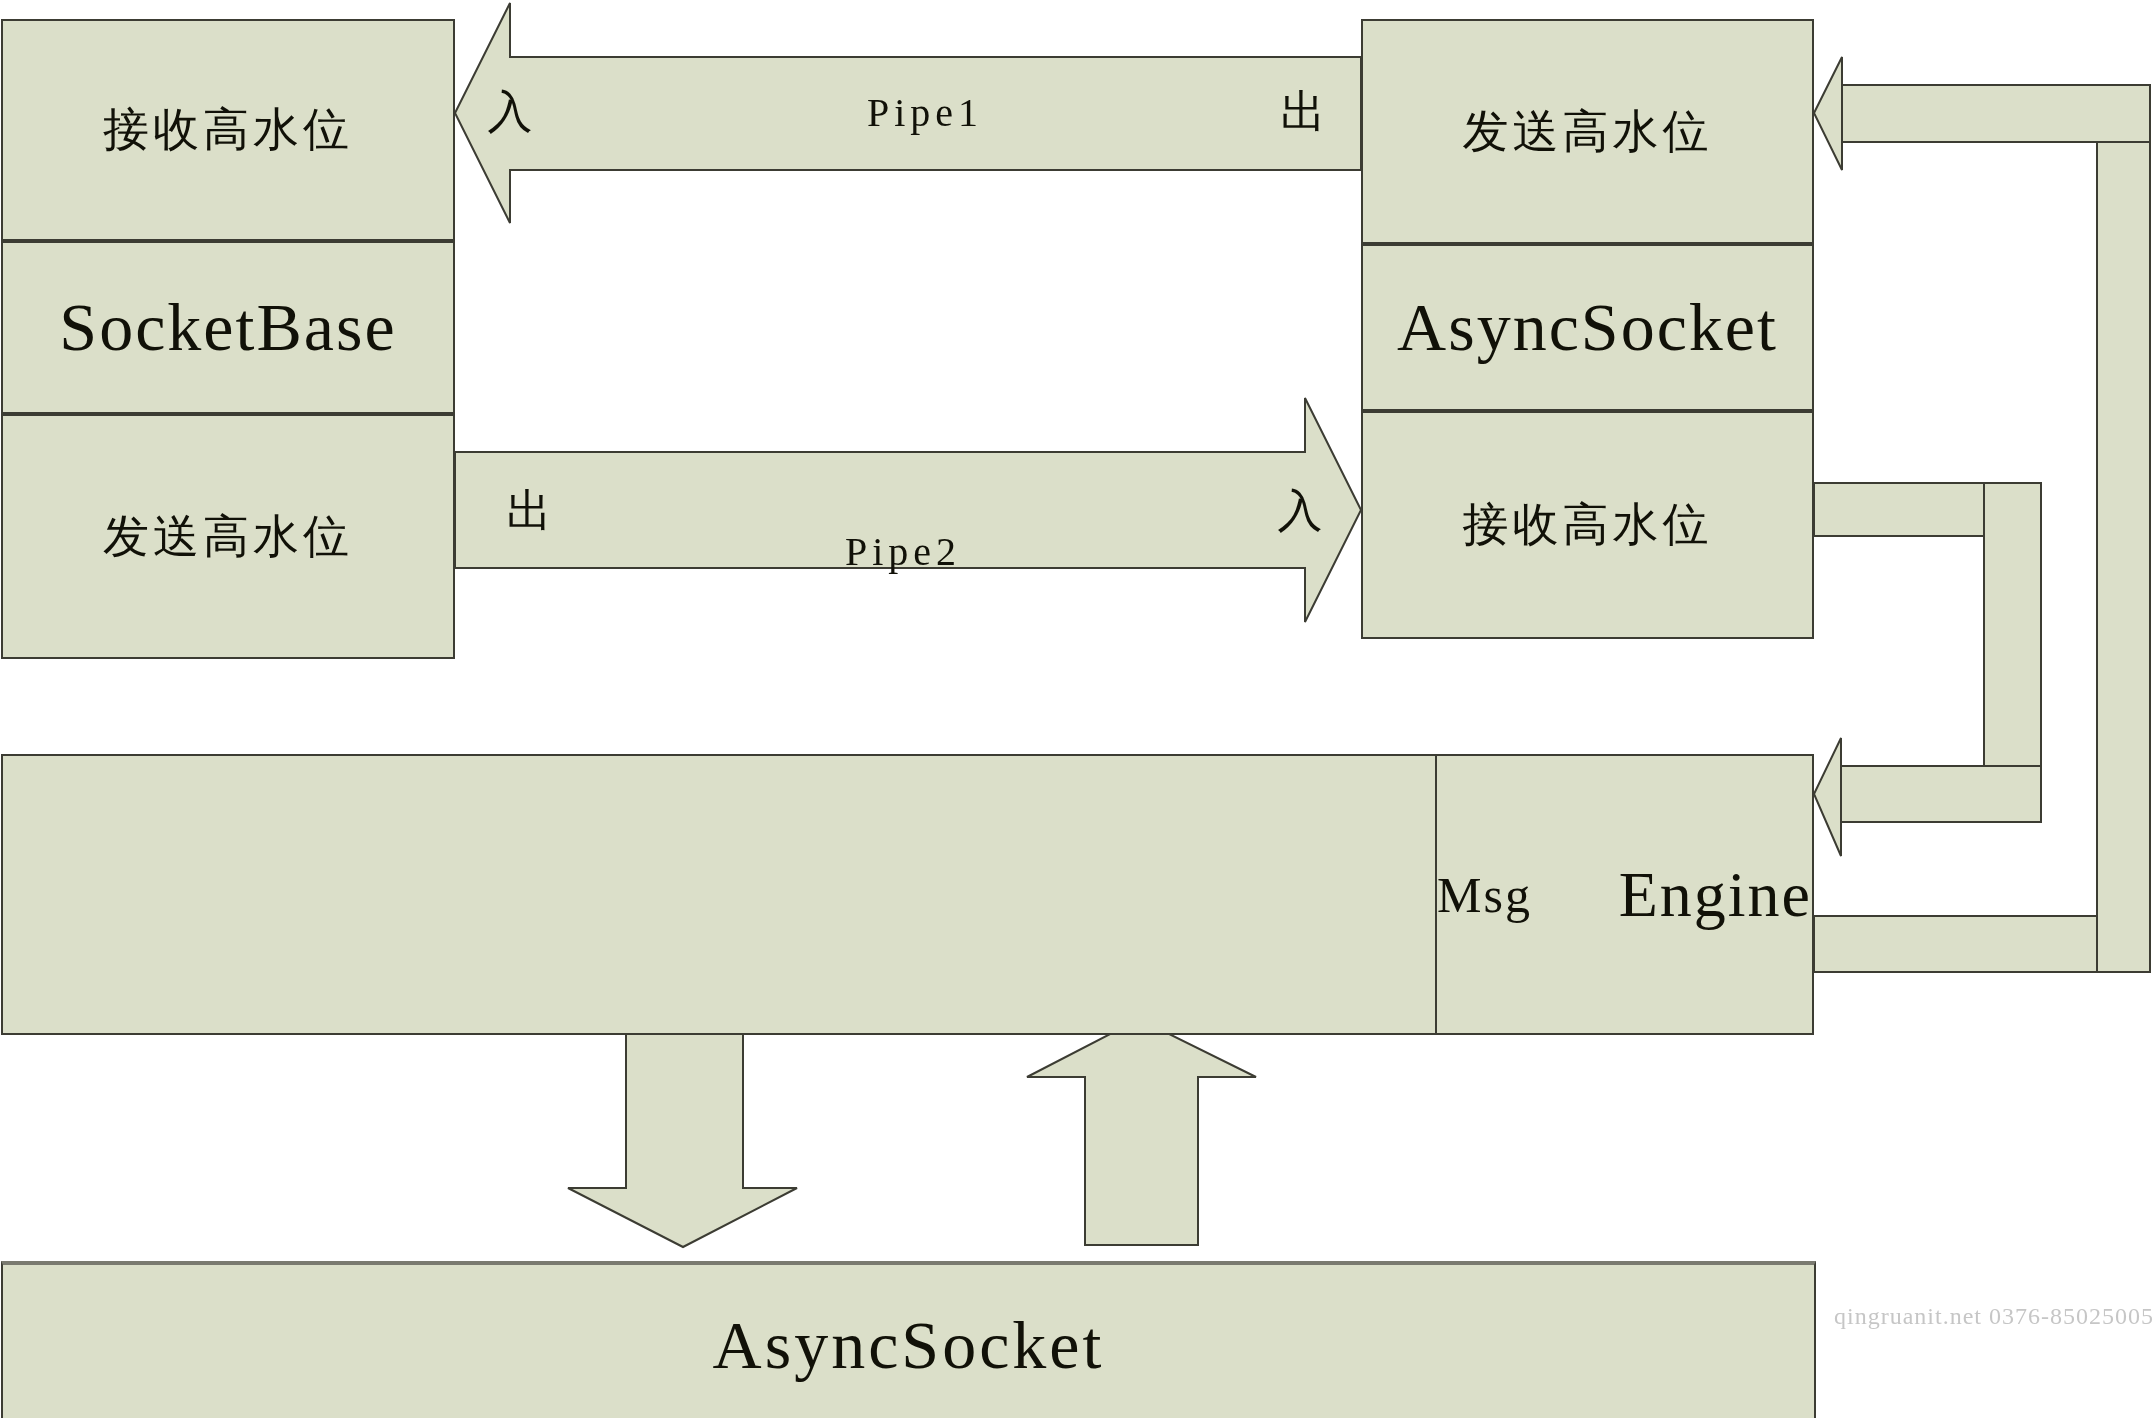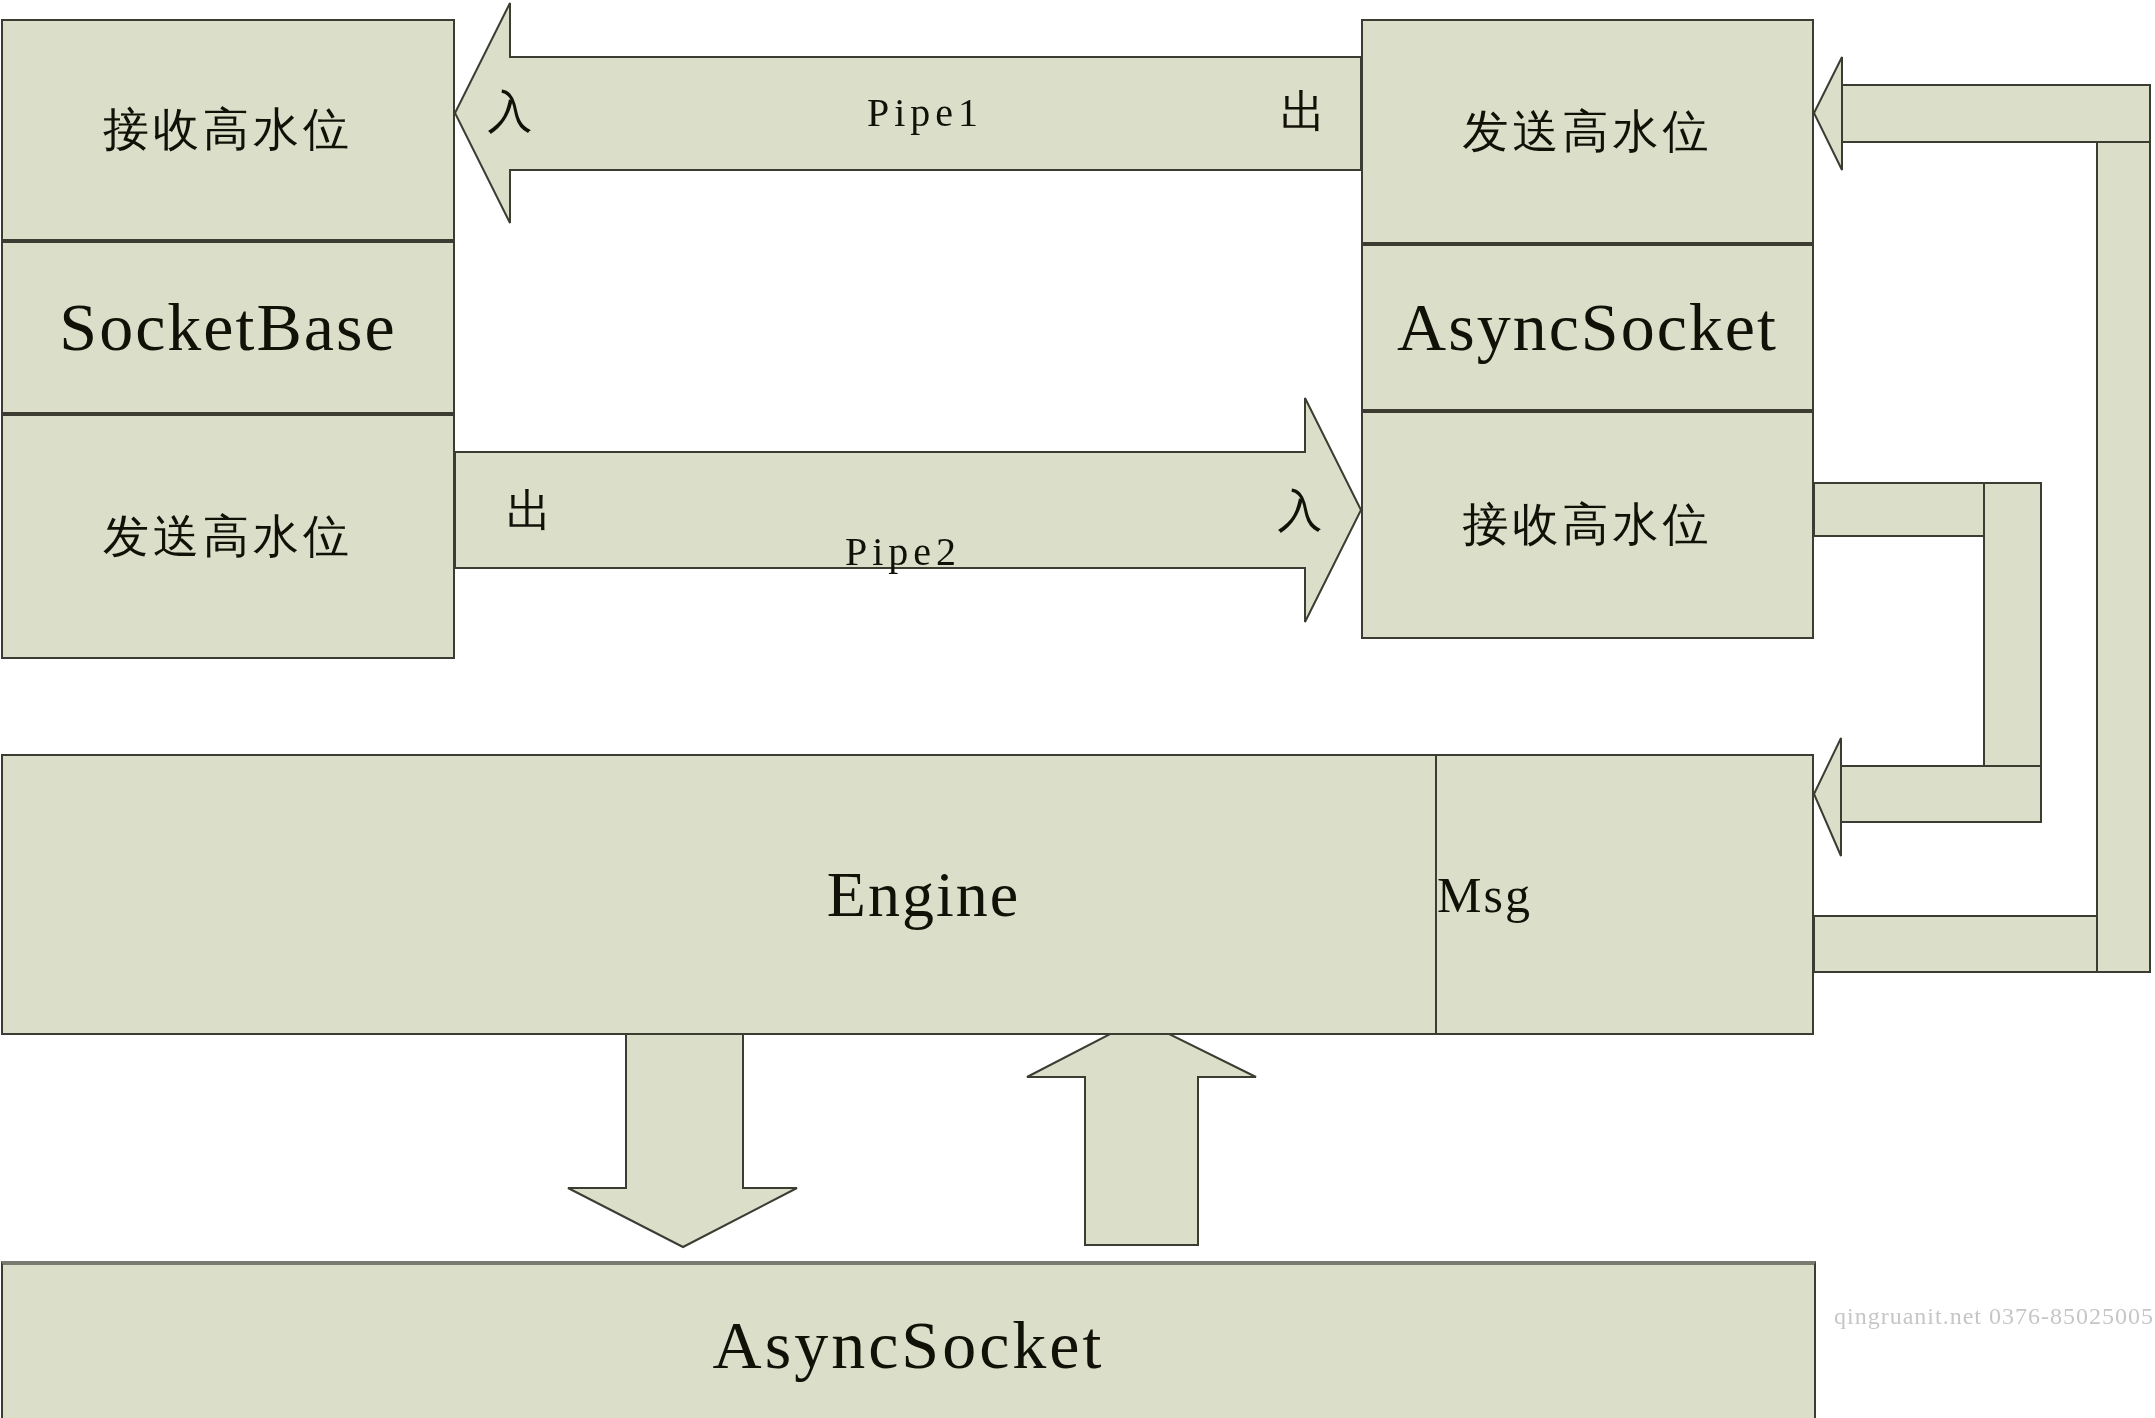--- a/index.html
+++ b/index.html
@@ -27,22 +27,22 @@
     border:2px solid var(--shape-border);
     box-sizing:border-box;
     display:flex;align-items:center;justify-content:center;
     text-align:center;
     margin-top:16px;
   }
   .cn-label{font-size:46px;letter-spacing:4px;}
   .latin-big{font-size:68px;letter-spacing:2px;}
   .engine-box{background:var(--shape-fill);}
   .engine-label-wrap{
-    position:absolute;left:16px;top:0;width:100%;height:100%;
-    display:flex;align-items:center;justify-content:center;
+    position:absolute;left:0;top:0;width:100%;height:100%;
+    display:flex;align-items:center;justify-content:flex-end;
     font-size:64px;letter-spacing:2px;border-radius:31px;
   }
   .msg-section{
     position:absolute;right:0;top:0;height:100%;width:377px;
     border-left:2px solid var(--shape-border);
     box-sizing:border-box;
     display:flex;align-items:center;
     font-size:50px;letter-spacing:2px;
   }
   .async-box{

